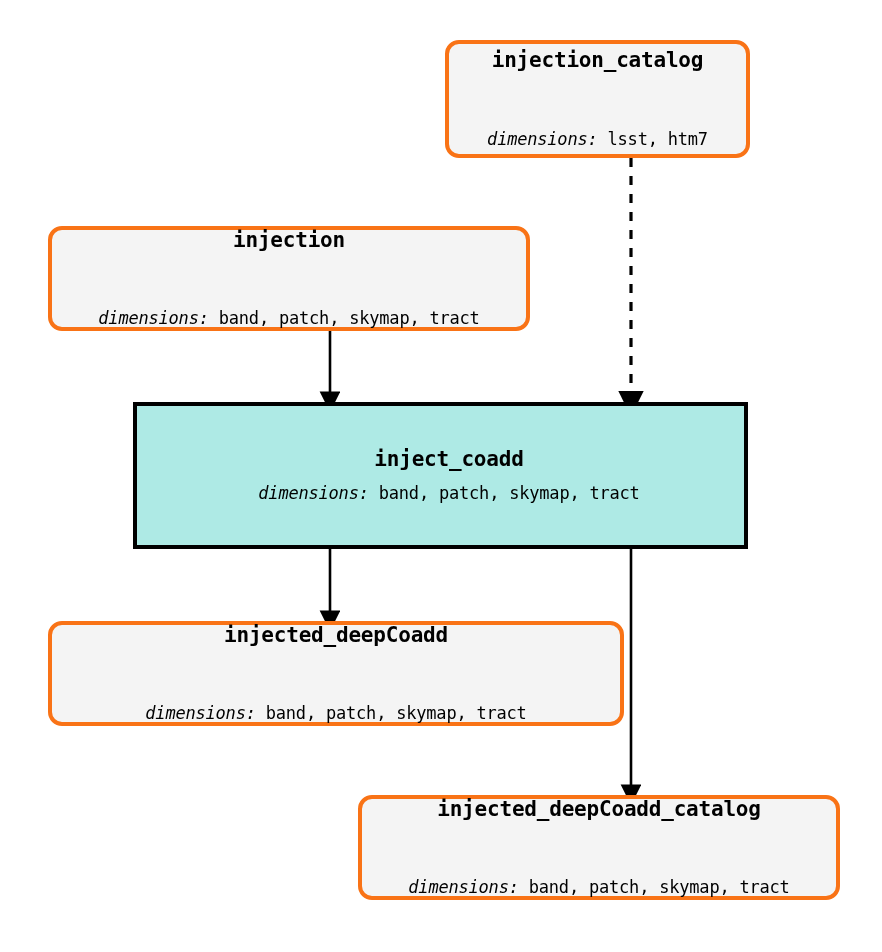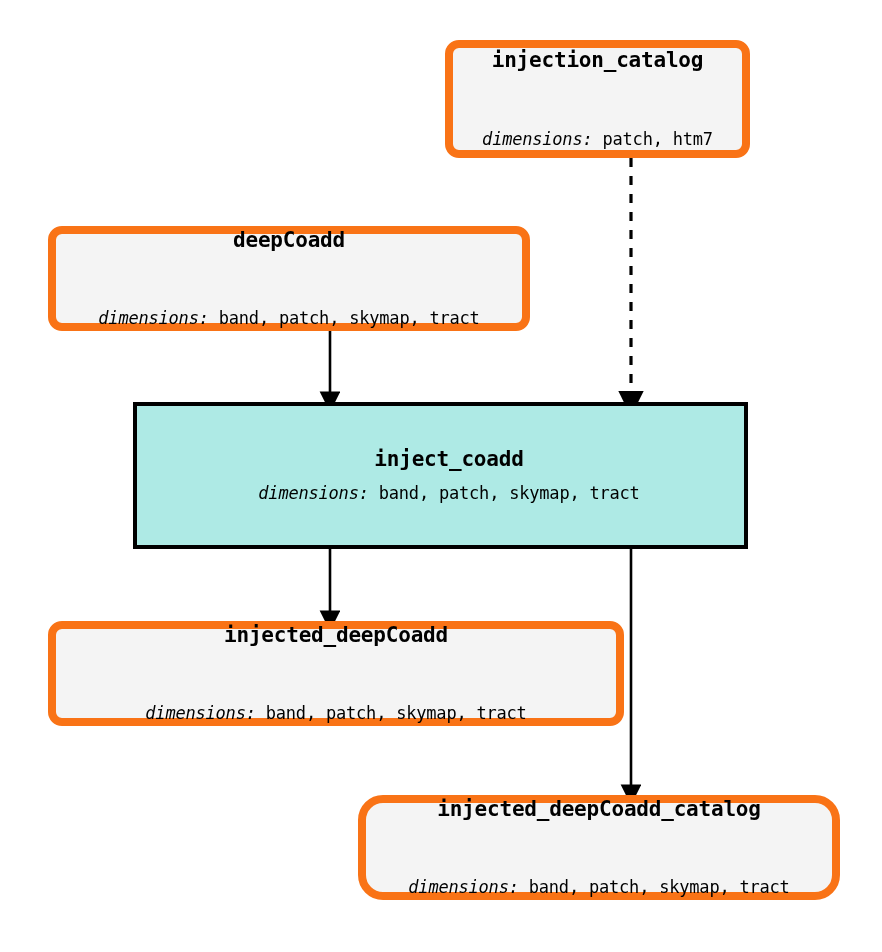--- a/index.html
+++ b/index.html
@@ -24,21 +24,21 @@
     box-sizing: border-box;
     display: flex;
     flex-direction: column;
     align-items: center;
     justify-content: center;
     text-align: center;
     z-index: 3;
   }
   .node.dataset {
     background: #f4f4f4;
-    border: 8px solid #f97316;
+    border: 4px solid #f97316;
     border-radius: 14px;
     gap: 44px;
   }
   .node.task {
     background: #aeeae5;
     border: 4px solid #000000;
     border-radius: 0;
     padding-left: 17px;
   }
 
@@ -110,36 +110,36 @@
       <line x1="330" y1="549" x2="330" y2="613" stroke="#000000" stroke-width="2.6" marker-end="url(#arrowhead)"></line>
     </g>
 
     <g>
       <line x1="631" y1="549" x2="631" y2="787" stroke="#000000" stroke-width="2.6" marker-end="url(#arrowhead)"></line>
     </g>
   </svg>
 
   <div class="node dataset" style="left:445px; top:40px; width:305px; height:118px;">
     <div class="node-title">injection_catalog</div>
-    <div class="node-dims"><span class="dims-label">dimensions: </span><span class="dims-value">patch, htm7</span></div>
+    <div class="node-dims"><span class="dims-label">dimensions: </span><span class="dims-value">lsst, htm7</span></div>
   </div>
 
   <div class="node dataset" style="left:48px; top:226px; width:482px; height:105px;">
-    <div class="node-title">deepCoadd</div>
+    <div class="node-title">injection</div>
     <div class="node-dims"><span class="dims-label">dimensions: </span><span class="dims-value">band, patch, skymap, tract</span></div>
   </div>
 
   <div class="node task" style="left:133px; top:402px; width:615px; height:147px;">
     <div class="node-title">inject_coadd</div>
     <div class="node-dims"><span class="dims-label">dimensions: </span><span class="dims-value">band, patch, skymap, tract</span></div>
   </div>
 
   <div class="node dataset" style="left:48px; top:621px; width:576px; height:105px;">
     <div class="node-title">injected_deepCoadd</div>
     <div class="node-dims"><span class="dims-label">dimensions: </span><span class="dims-value">band, patch, skymap, tract</span></div>
   </div>
 
-  <div class="node dataset" style="left:358px; top:795px; width:482px; height:105px;border-radius:25px;">
+  <div class="node dataset" style="left:358px; top:795px; width:482px; height:105px;">
     <div class="node-title">injected_deepCoadd_catalog</div>
     <div class="node-dims"><span class="dims-label">dimensions: </span><span class="dims-value">band, patch, skymap, tract</span></div>
   </div>
 
 </div>
 
 </body></html>

